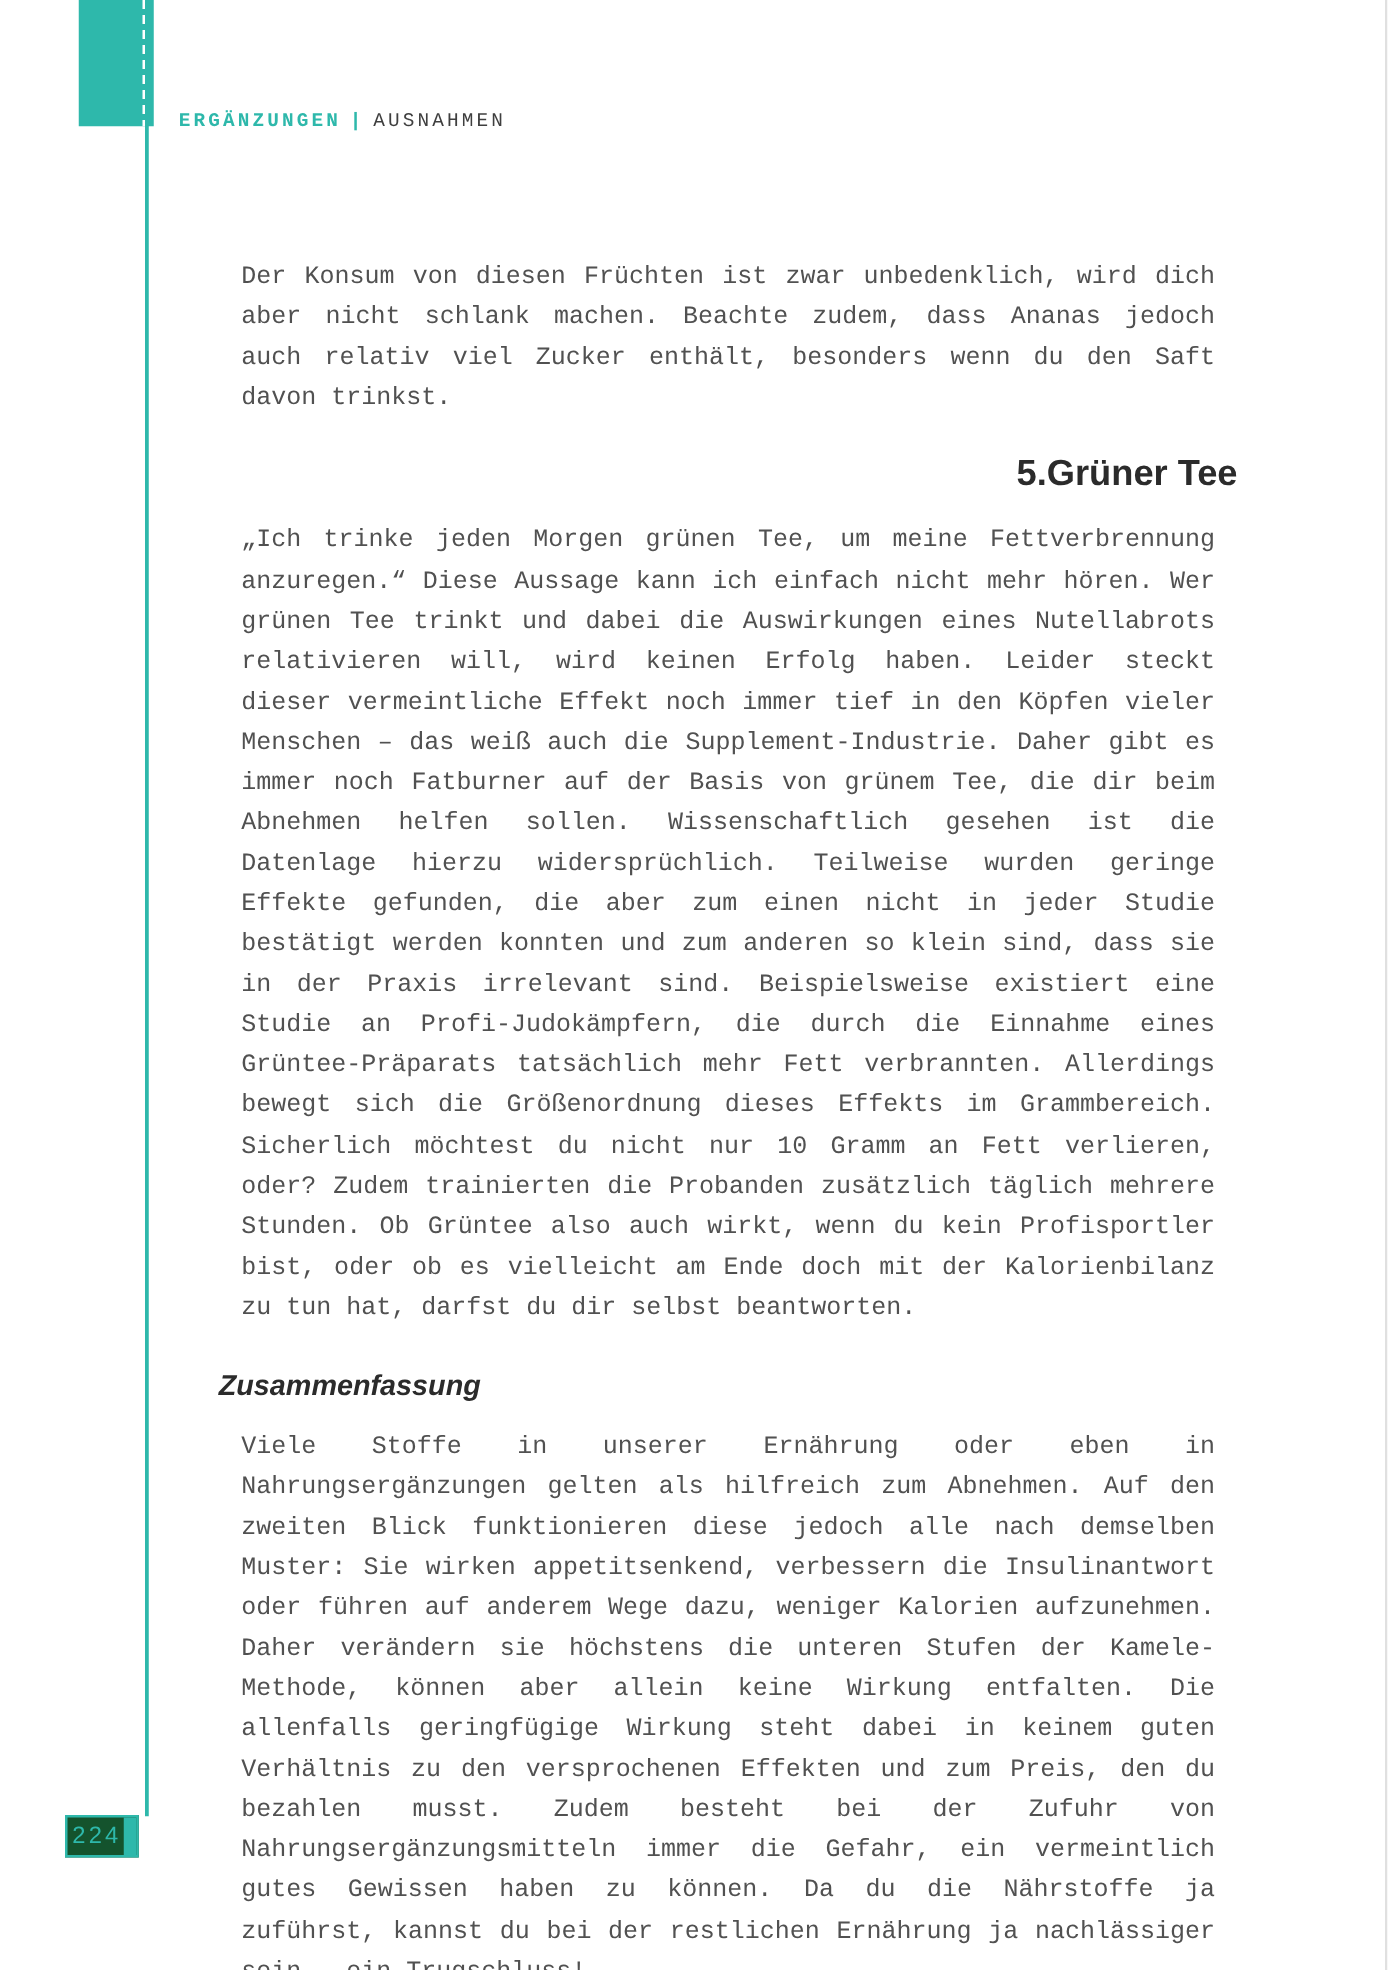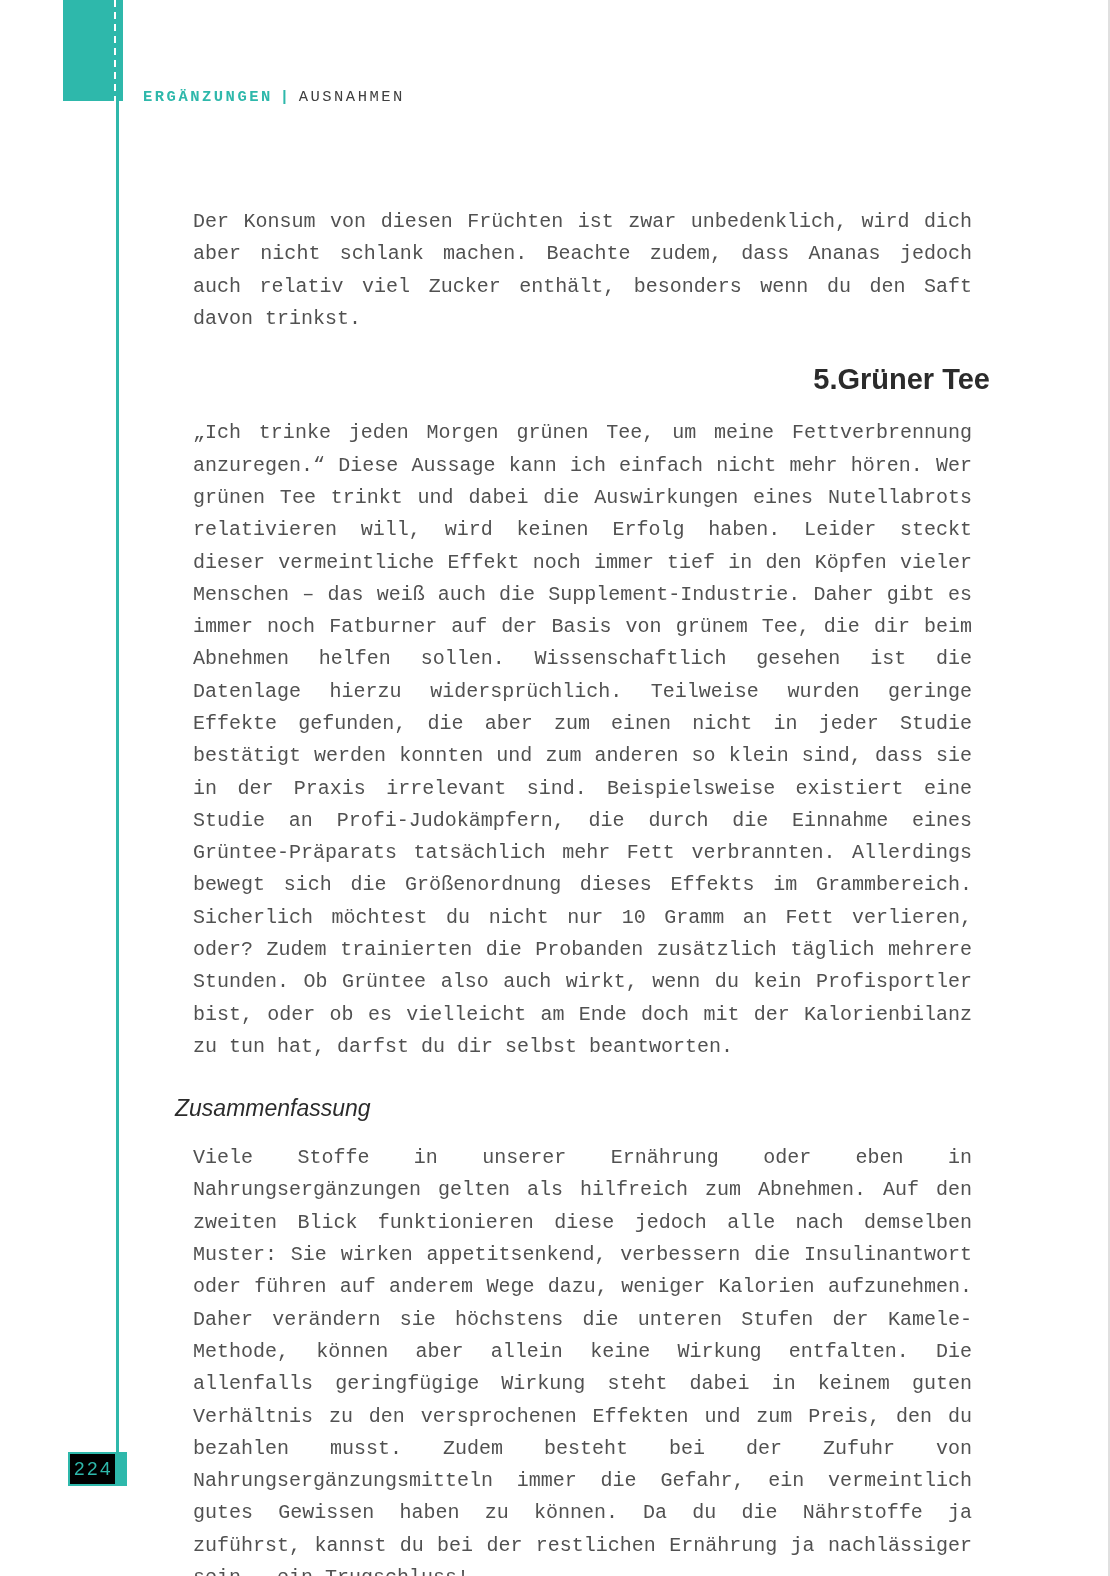--- a/index.html
+++ b/index.html
@@ -64,44 +64,44 @@
     color: var(--heading-text, #2b2b2b);
     line-height: 1.35;
     text-align: right;
   }
   .gt-heading .num { display: inline-block; min-width: 40px; }
 
   .p-green-tea { margin-top: 25px; }
 
   .summary-heading {
     margin-top: 31px;
-    font-size: 23px; font-weight: normal; font-style: italic;
+    font-size: 23px; font-weight: bold; font-style: italic;
     color: var(--heading-text, #2b2b2b);
     line-height: 1.3;
     text-align: left;
   }
   .p-summary { margin-top: 25px; }
 
   .exceptions-heading {
     margin-top: 29px;
     font-size: 28.5px; font-weight: bold;
     color: var(--accent-teal, #2eb8ab);
     line-height: 1.2;
     text-align: left;
   }
   .p-exceptions { margin-top: 25px; }
 
   
   .page-box {
-    position: absolute; left: 68px; top: 1452px;
+    position: absolute; left: 52px; top: 1452px;
     width: 59px; height: 34px;
     border: 2px solid var(--accent-teal, #2eb8ab);
     box-sizing: border-box;
     display: flex; align-items: stretch;
-    background: #000000;
+    background: #14532d;
   }
   .page-box .num {
     flex: 1; display: flex; align-items: center; justify-content: center;
     color: var(--accent-teal, #2eb8ab);
     font-size: 19px; letter-spacing: 2.5px;
     padding-left: 2px;
   }
   .page-box .fill { width: 10px; background: var(--accent-teal, #2eb8ab); }
 </style>
 </head>

